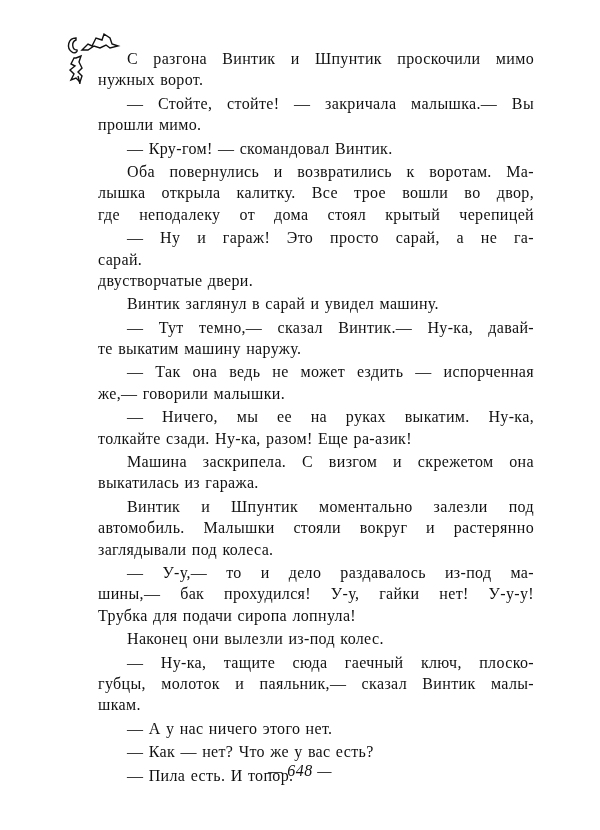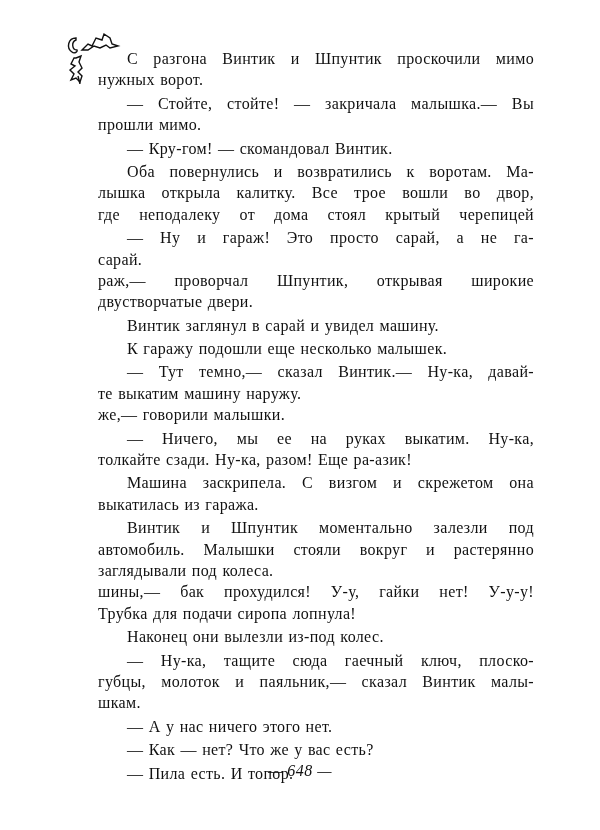--- a/index.html
+++ b/index.html
@@ -48,34 +48,34 @@
     <div class="line indent">С разгона Винтик и Шпунтик проскочили мимо</div>
     <div class="line last">нужных ворот.</div>
     <div class="line indent gap">— Стойте, стойте! — закричала малышка.— Вы</div>
     <div class="line last">прошли мимо.</div>
     <div class="line indent last gap">— Кру-гом! — скомандовал Винтик.</div>
     <div class="line indent gap">Оба повернулись и возвратились к воротам. Ма-</div>
     <div class="line">лышка открыла калитку. Все трое вошли во двор,</div>
     <div class="line">где неподалеку от дома стоял крытый черепицей</div>
     <div class="line indent gap">— Ну и гараж! Это просто сарай, а не га-</div>
     <div class="line last">сарай.</div>
-    <div class="line">раж,— проворчал Шпунтик, открывая широкие</div>
     <div class="line last">двустворчатые двери.</div>
     <div class="line indent last gap">Винтик заглянул в сарай и увидел машину.</div>
-    <div class="line indent last gap">К гаражу подошли еще несколько малышек.</div>
     <div class="line indent gap">— Тут темно,— сказал Винтик.— Ну-ка, давай-</div>
     <div class="line last">те выкатим машину наружу.</div>
+    <div class="line indent gap">— Так она ведь не может ездить — испорченная</div>
     <div class="line last">же,— говорили малышки.</div>
     <div class="line indent gap">— Ничего, мы ее на руках выкатим. Ну-ка,</div>
     <div class="line last">толкайте сзади. Ну-ка, разом! Еще ра-азик!</div>
     <div class="line indent gap">Машина заскрипела. С визгом и скрежетом она</div>
     <div class="line last">выкатилась из гаража.</div>
     <div class="line indent gap">Винтик и Шпунтик моментально залезли под</div>
     <div class="line">автомобиль. Малышки стояли вокруг и растерянно</div>
     <div class="line last">заглядывали под колеса.</div>
+    <div class="line indent gap">— У-у,— то и дело раздавалось из-под ма-</div>
     <div class="line">шины,— бак прохудился! У-у, гайки нет! У-у-у!</div>
     <div class="line last">Трубка для подачи сиропа лопнула!</div>
     <div class="line indent last gap">Наконец они вылезли из-под колес.</div>
     <div class="line indent gap">— Ну-ка, тащите сюда гаечный ключ, плоско-</div>
     <div class="line">губцы, молоток и паяльник,— сказал Винтик малы-</div>
     <div class="line last">шкам.</div>
     <div class="line indent last gap">— А у нас ничего этого нет.</div>
     <div class="line indent last gap">— Как — нет? Что же у вас есть?</div>
     <div class="line indent last gap">— Пила есть. И топор.</div>
   </div>

